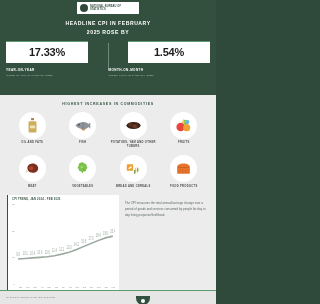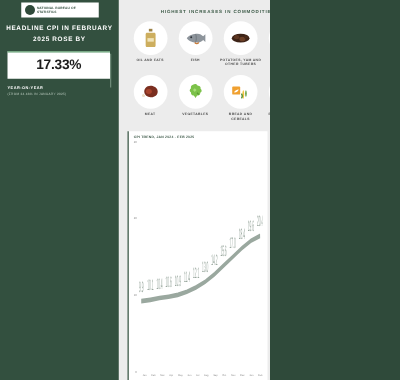--- a/index.html
+++ b/index.html
@@ -6,21 +6,21 @@
   html, body {
     width: 216px; height: 304px;
     font-family: "Liberation Sans", sans-serif;
     background: #2f4a3a;
     overflow: hidden;
   }
   .poster {
     position: relative;
     width: 216px; height: 304px;
     background: #2f4a3a;
-    display: flex; flex-direction: row;
+    display: flex; flex-direction: column;
   }
 
   
   .header {
     background: #33503f;
     padding: 2px 0 8px 0;
     flex: 0 0 auto;
   }
   .logo-box {
     width: 62px; height: 12px;
@@ -206,20 +206,27 @@
 
     <div class="stats">
       <div class="stat left">
         <div class="stat-card">
           <div class="stat-value">17.33%</div>
         </div>
         <div class="stat-label">Year-on-Year</div>
         <div class="stat-sub">(From 24.48% in January 2025)</div>
       </div>
       <div class="divider"></div>
+      <div class="stat right">
+        <div class="stat-card">
+          <div class="stat-value">1.54%</div>
+        </div>
+        <div class="stat-label">Month-on-Month</div>
+        <div class="stat-sub">(From 0.09% in January 2025)</div>
+      </div>
     </div>
   </div>
 
   <div class="body">
     <div class="section-heading">Highest Increases in Commodities</div>
 
     <div class="grid">
 
       <div class="grid-item">
         <div class="icon-circle">

